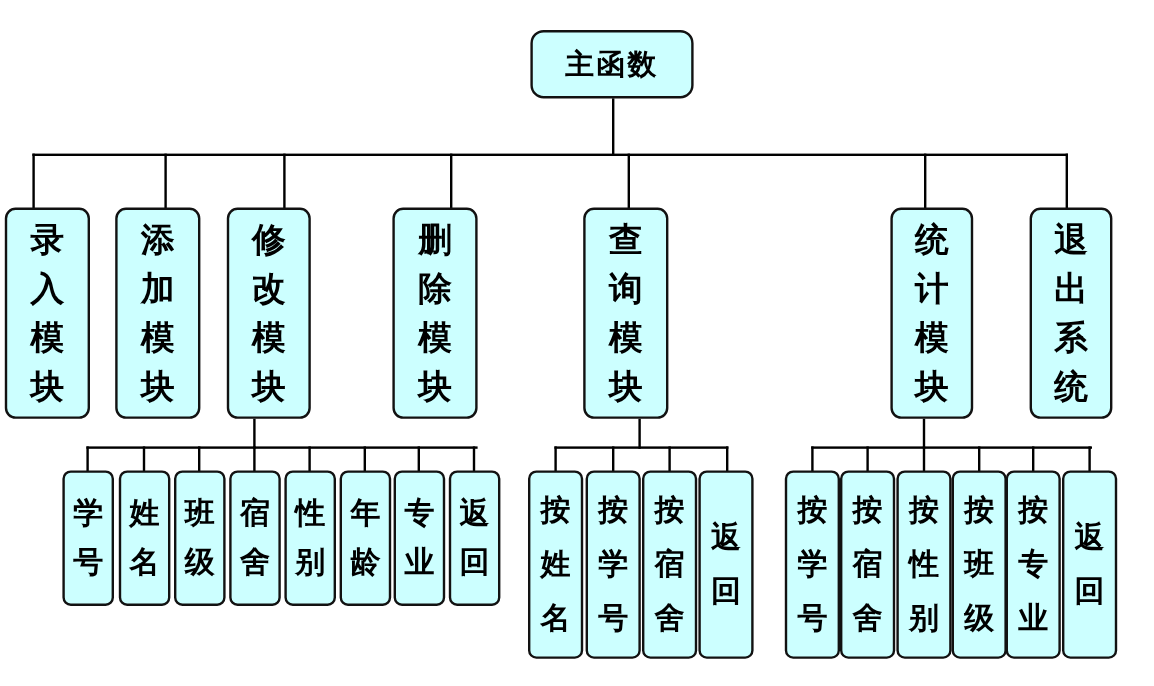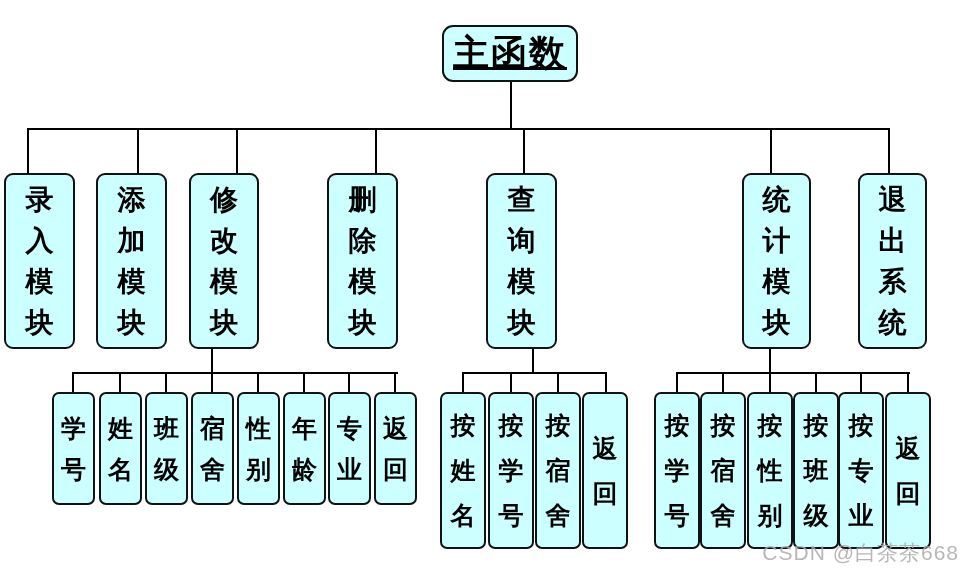--- a/index.html
+++ b/index.html
@@ -24,24 +24,23 @@
     border: 2px solid #121212;
     border-radius: 9px;
     display: flex;
     align-items: center;
     justify-content: center;
     color: #000000;
     font-weight: bold;
     box-sizing: border-box;
   }
   .node-root {
-    font-size: 36px;
+    font-size: 24px;
     letter-spacing: 2px;
     border-radius: 11px;
-    text-decoration: underline;
   }
   .vlabel {
     display: flex;
     flex-direction: column;
     align-items: center;
     justify-content: center;
   }
   .vlabel span { display: block; text-align: center; }
   .node-l2 { font-size: 28px; }
   .node-l2 .vlabel span { line-height: 41px; }
@@ -276,15 +275,14 @@
         <span>业</span>
       </span>
   </div>
   <div class="node node-l3 node-g3" style="left:885px; top:392px; width:46px; height:157px;">
     <span class="vlabel">
         <span>返</span>
         <span>回</span>
       </span>
   </div>
 
-  <div class="watermark">CSDN @白茶茶668</div>
 
 </div>
 
 </body></html>

